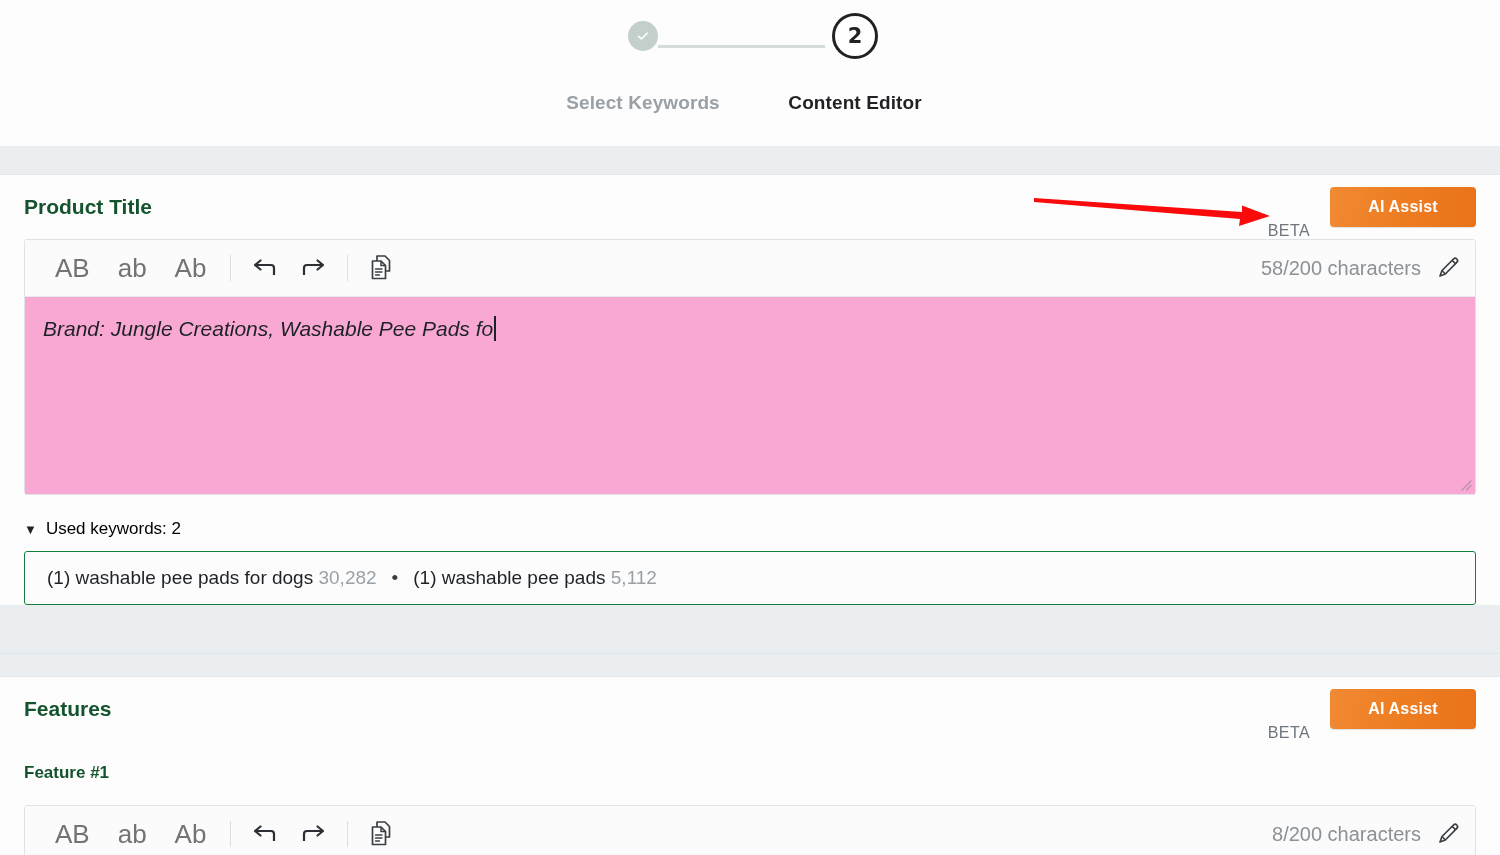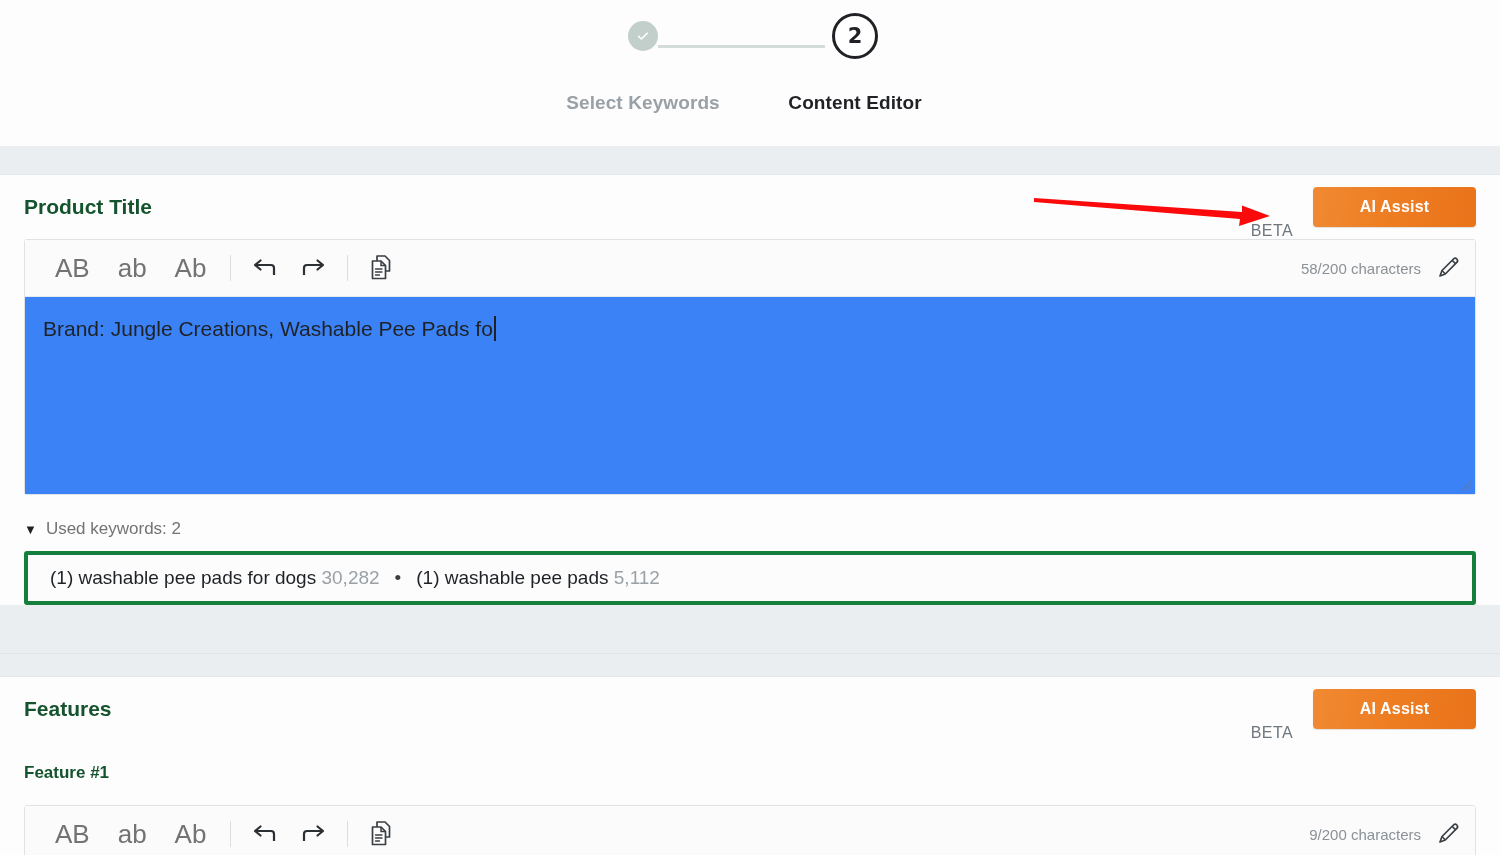--- a/index.html
+++ b/index.html
@@ -74,21 +74,21 @@
   .section-head {
     display: flex; align-items: center; justify-content: space-between;
     height: 64px;
   }
   .section-title { font-size: 21px; font-weight: 700; color: #14532d; }
   .head-right { display: flex; align-items: center; gap: 20px; }
   .beta {
     font-size: 16px; color: #6f767d; letter-spacing: .4px; margin-top: 47px;
   }
   .ai-assist {
-    width: 163px; height: 40px;
+    width: 146px; height: 40px;
     border: none; border-radius: 4px;
     background: linear-gradient(100deg, #f08a33 0%, #ee7d22 48%, #e9731a 100%);
     color: #ffffff; font-size: 16px; font-weight: 700;
     font-family: "Liberation Sans", sans-serif;
     letter-spacing: .2px;
     cursor: pointer;
     box-shadow: 0 1px 1px rgba(0,0,0,.12);
   }
 
   
@@ -110,50 +110,51 @@
     display: flex; align-items: center;
     background: none; border: none; cursor: pointer;
     font-family: "Liberation Sans", sans-serif;
   }
   .tb-sep { width: 1px; height: 26px; background: #dcdfe2; margin: 0 10px; }
   .tb-icon {
     padding: 0 10px; height: 36px; display: flex; align-items: center;
     background: none; border: none; cursor: pointer; color: #2c3034;
   }
   .tb-spacer { flex: 1; }
-  .char-count { font-size: 15px; color: #8b9196; margin-right: 14px; }
+  .char-count { font-size: 20px; color: #8b9196; margin-right: 14px; }
   .pencil { display: flex; align-items: center; cursor: pointer; }
 
   .textarea-box {
     position: relative;
-    background: #3b82f6;
+    background: #f9a8d4;
     padding: 18px 20px 0 18px;
+    font-style: italic;
   }
   .ta-text {
     font-size: 21px; color: #1e2226; line-height: 1.3;
     white-space: pre; position: relative; display: inline-block;
   }
   .caret {
     display: inline-block; width: 2px; height: 25px;
     background: #1e2226; vertical-align: -5px; margin-left: 1px;
   }
   .resize-handle {
     position: absolute; right: 3px; bottom: 3px;
     width: 14px; height: 14px; opacity: .45;
   }
 
   
   .kw-toggle {
     display: flex; align-items: center; gap: 9px;
     height: 44px; margin-top: 12px; cursor: pointer;
   }
   .kw-caret { font-size: 13px; color: #1e2226; line-height: 1; }
-  .kw-toggle-label { font-size: 17px; color: #737373; font-weight: 400; }
+  .kw-toggle-label { font-size: 17px; color: #000000; font-weight: 400; }
   .kw-box {
-    border: 4px solid #15803d;
+    border: 1px solid #15803d;
     background: #fcfcfc;
     border-radius: 3px;
     height: 54px;
     display: flex; align-items: center;
     padding: 0 22px;
     gap: 10px;
     margin-bottom: 22px;
   }
   .kw-item { font-size: 19px; color: #1e2226; }
   .kw-vol { color: #9aa1a6; }
@@ -313,21 +314,21 @@
           <span class="tb-sep"></span>
           <button class="tb-icon">
             <svg width="26" height="28" viewBox="0 0 26 28">
               <path d="M9 2 H17 L21.5 6.5 V17 H9 Z" fill="none" stroke="#3a3f44" stroke-width="1.7" stroke-linejoin="round"></path>
               <path d="M4.5 7 H13 L17.5 11.5 V24.5 H4.5 Z" fill="#ffffff" stroke="#3a3f44" stroke-width="1.7" stroke-linejoin="round"></path>
               <path d="M13 7 V11.5 H17.5" fill="none" stroke="#3a3f44" stroke-width="1.5"></path>
               <path d="M7.5 15 H14 M7.5 18 H14 M7.5 21 H11.5" stroke="#3a3f44" stroke-width="1.4" stroke-linecap="round"></path>
             </svg>
           </button>
           <span class="tb-spacer"></span>
-          <span class="char-count">9/200 characters</span>
+          <span class="char-count">8/200 characters</span>
           <span class="pencil">
             <svg width="26" height="26" viewBox="0 0 26 26">
               <path d="M5 21 L7 15.5 L18.5 4 a2.3 2.3 0 0 1 3.3 3.3 L10.3 19 Z" fill="none" stroke="#3a3f44" stroke-width="1.7" stroke-linejoin="round"></path>
               <path d="M17.2 5.4 L20.4 8.6" stroke="#3a3f44" stroke-width="1.5"></path>
               <path d="M7 15.5 L10.3 19" stroke="#3a3f44" stroke-width="1.5"></path>
             </svg>
           </span>
         </div>
       </div>
 

